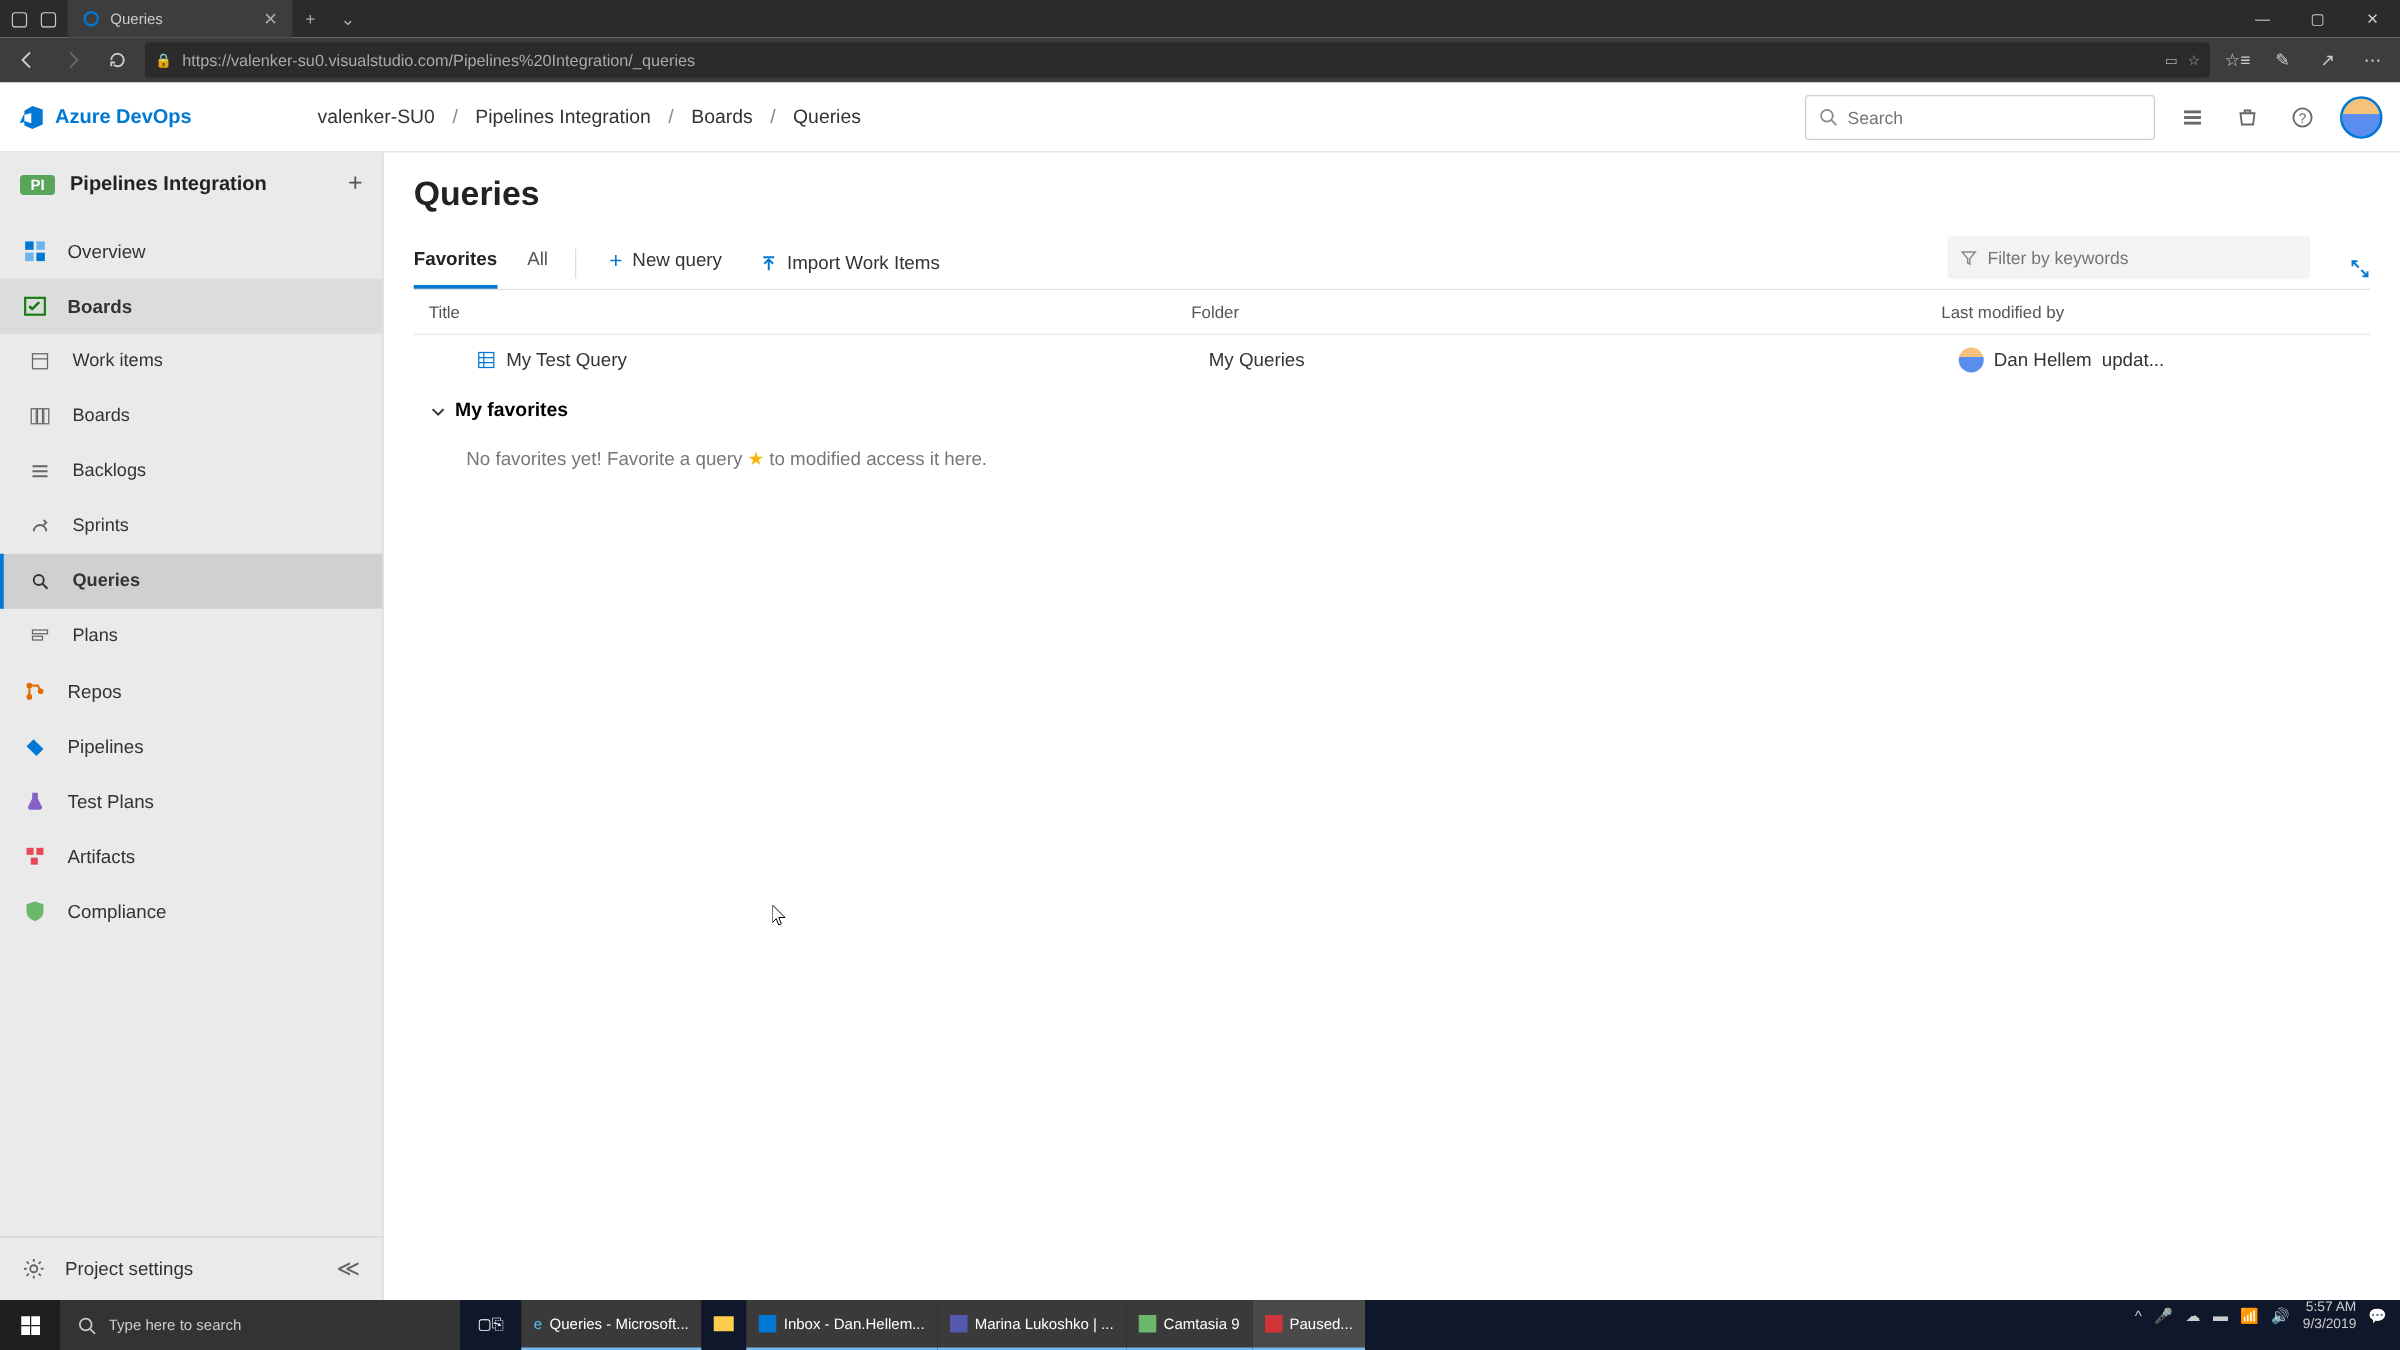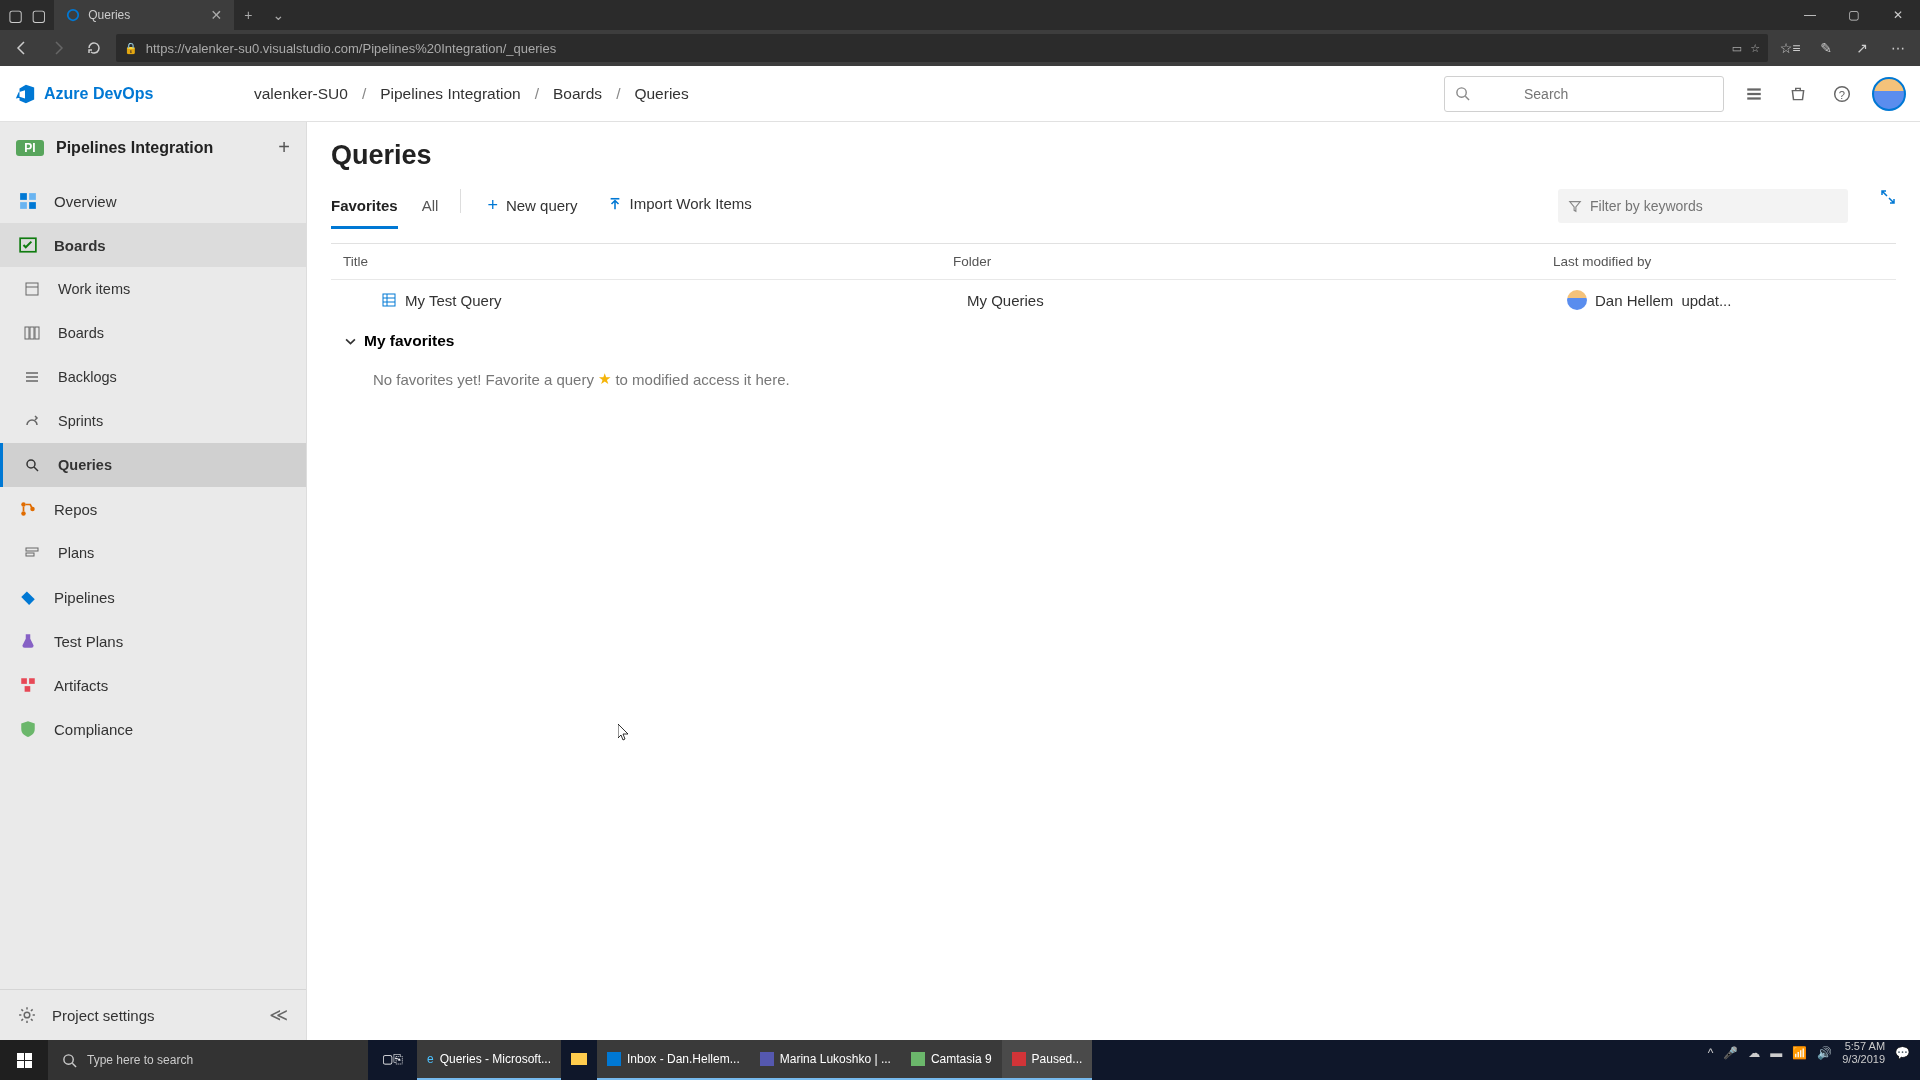--- a/index.html
+++ b/index.html
@@ -22,21 +22,21 @@
 .addr-bar .ab-icon { color: #ccc; width: 28px; display: flex; align-items: center; justify-content: center; font-size: 14px; }
 
 
 .app { height: calc(1080px - 30px - 36px - 40px); display: flex; flex-direction: column; background: #fff; }
 .app-header { height: 56px; display: flex; align-items: center; border-bottom: 1px solid #e1e1e1; padding: 0 14px; justify-content: space-between; }
 .logo { display: flex; align-items: center; gap: 8px; color: #0078d4; font-size: 16px; font-weight: 600; width: 230px; }
 .breadcrumb { display: flex; align-items: center; gap: 14px; font-size: 15.5px; color: #333; padding-left: 10px; }
 .breadcrumb .sep { color: #888; }
 .header-right { margin-left: auto; display: flex; align-items: center; gap: 16px; }
 .search-box { display: flex; align-items: center; border: 1px solid #d0d0d0; border-radius: 3px; height: 36px; width: 280px; padding: 0 10px; gap: 8px; }
-.search-box input { border: none; outline: none; font-size: 14px; flex: 1; margin-left: 46px; }
+.search-box input { border: none; outline: none; font-size: 14px; flex: 1; }
 .hdr-icon { color: #666; width: 28px; height: 28px; display: flex; align-items: center; justify-content: center; }
 .avatar { width: 34px; height: 34px; border-radius: 50%; background: linear-gradient(#f4c27a 40%, #5a8dee 40%); border: 2px solid #0078d4; }
 
 .body-row { flex: 1; display: flex; }
 
 
 .sidebar { width: 307px; background: #eaeaea; border-right: 1px solid #ddd; display: flex; flex-direction: column; }
 .proj-row { display: flex; align-items: center; padding: 14px 16px 20px; gap: 12px; }
 .proj-badge { width: 28px; height: 16px; background: #58a55c; color: #fff; display: flex; align-items: center; justify-content: center; border-radius: 3px; font-size: 12px; font-weight: 600; }
 .proj-name { font-size: 16px; font-weight: 600; color: #222; flex: 1; }
@@ -47,21 +47,21 @@
 .sub-item { padding-left: 22px; font-size: 14.5px; }
 .sub-active { background: #d0d0d0; position: relative; font-weight: 600; }
 .sub-active::before { content: ''; position: absolute; left: 0; top: 0; bottom: 0; width: 3px; background: #0078d4; }
 .sidebar-spacer { flex: 1; }
 .sidebar-bottom { border-top: 1px solid #d5d5d5; display: flex; align-items: center; padding: 14px 18px; gap: 16px; font-size: 15px; color: #333; }
 .sidebar-bottom .collapse { margin-left: auto; color: #666; font-size: 18px; }
 
 
 .main { flex: 1; display: flex; flex-direction: column; padding: 18px 24px 0; }
 .page-title { font-size: 27px; font-weight: 600; margin-bottom: 18px; color: #222; }
-.toolbar { display: flex; align-items: flex-start; gap: 22px; border-bottom: 1px solid #e1e1e1; padding-bottom: 12px; }
+.toolbar { display: flex; align-items: flex-end; gap: 22px; border-bottom: 1px solid #e1e1e1; padding-bottom: 0; }
 .pivot { display: flex; gap: 24px; }
 .pivot-item { padding: 8px 0 12px; font-size: 15px; color: #555; cursor: pointer; }
 .pivot-item.active { color: #222; font-weight: 600; border-bottom: 3px solid #0078d4; }
 .tb-sep { width: 1px; height: 24px; background: #ddd; margin-bottom: 8px; }
 .tb-btn { display: flex; align-items: center; gap: 8px; color: #333; font-size: 15px; padding: 6px 4px 12px; cursor: pointer; }
 .tb-btn .plus { color: #0078d4; font-size: 18px; }
 .filter-box { margin-left: auto; display: flex; align-items: center; background: #f3f3f3; border-radius: 3px; height: 34px; width: 290px; padding: 0 10px; gap: 8px; margin-bottom: 8px; }
 .filter-box input { border: none; outline: none; background: transparent; font-size: 14px; flex: 1; }
 .expand-icon { color: #0078d4; margin-left: 10px; margin-bottom: 8px; }
 
@@ -262,39 +262,39 @@
       </div>
       <div class="nav-item sub-item sub-active">
         <span class="nav-icon">
             <svg width="16" height="16" viewBox="0 0 16 16">
               <circle cx="7" cy="7" r="4" stroke="#333" fill="none" stroke-width="1.5"></circle>
               <line x1="10" y1="10" x2="14" y2="14" stroke="#333" stroke-width="1.5"></line>
             </svg>
           </span>
         <span>Queries</span>
       </div>
+      <div class="nav-item sub-item">
+        <span class="nav-icon">
+            <svg width="16" height="16" viewBox="0 0 16 16">
+              <rect x="2" y="3" width="12" height="3" stroke="#666" fill="none"></rect>
+              <rect x="2" y="8" width="8" height="3" stroke="#666" fill="none"></rect>
+            </svg>
+          </span>
+        <span>Plans</span>
+      </div>
       <div class="nav-item">
         <span class="nav-icon">
             <svg width="18" height="18" viewBox="0 0 16 16">
               <circle cx="4" cy="4" r="2" fill="#e06c00"></circle>
               <circle cx="4" cy="12" r="2" fill="#e06c00"></circle>
               <circle cx="12" cy="8" r="2" fill="#e06c00"></circle>
               <path d="M4 6v4M6 4h4l2 4" stroke="#e06c00" stroke-width="1.5" fill="none"></path>
             </svg>
           </span>
         <span>Repos</span>
-      </div>
-      <div class="nav-item sub-item">
-        <span class="nav-icon">
-            <svg width="16" height="16" viewBox="0 0 16 16">
-              <rect x="2" y="3" width="12" height="3" stroke="#666" fill="none"></rect>
-              <rect x="2" y="8" width="8" height="3" stroke="#666" fill="none"></rect>
-            </svg>
-          </span>
-        <span>Plans</span>
       </div>
       <div class="nav-item">
         <span class="nav-icon">
             <svg width="18" height="18" viewBox="0 0 16 16">
               <path d="M2 8l5-5 7 7-5 5z" fill="#0078d4"></path>
             </svg>
           </span>
         <span>Pipelines</span>
       </div>
       <div class="nav-item">

